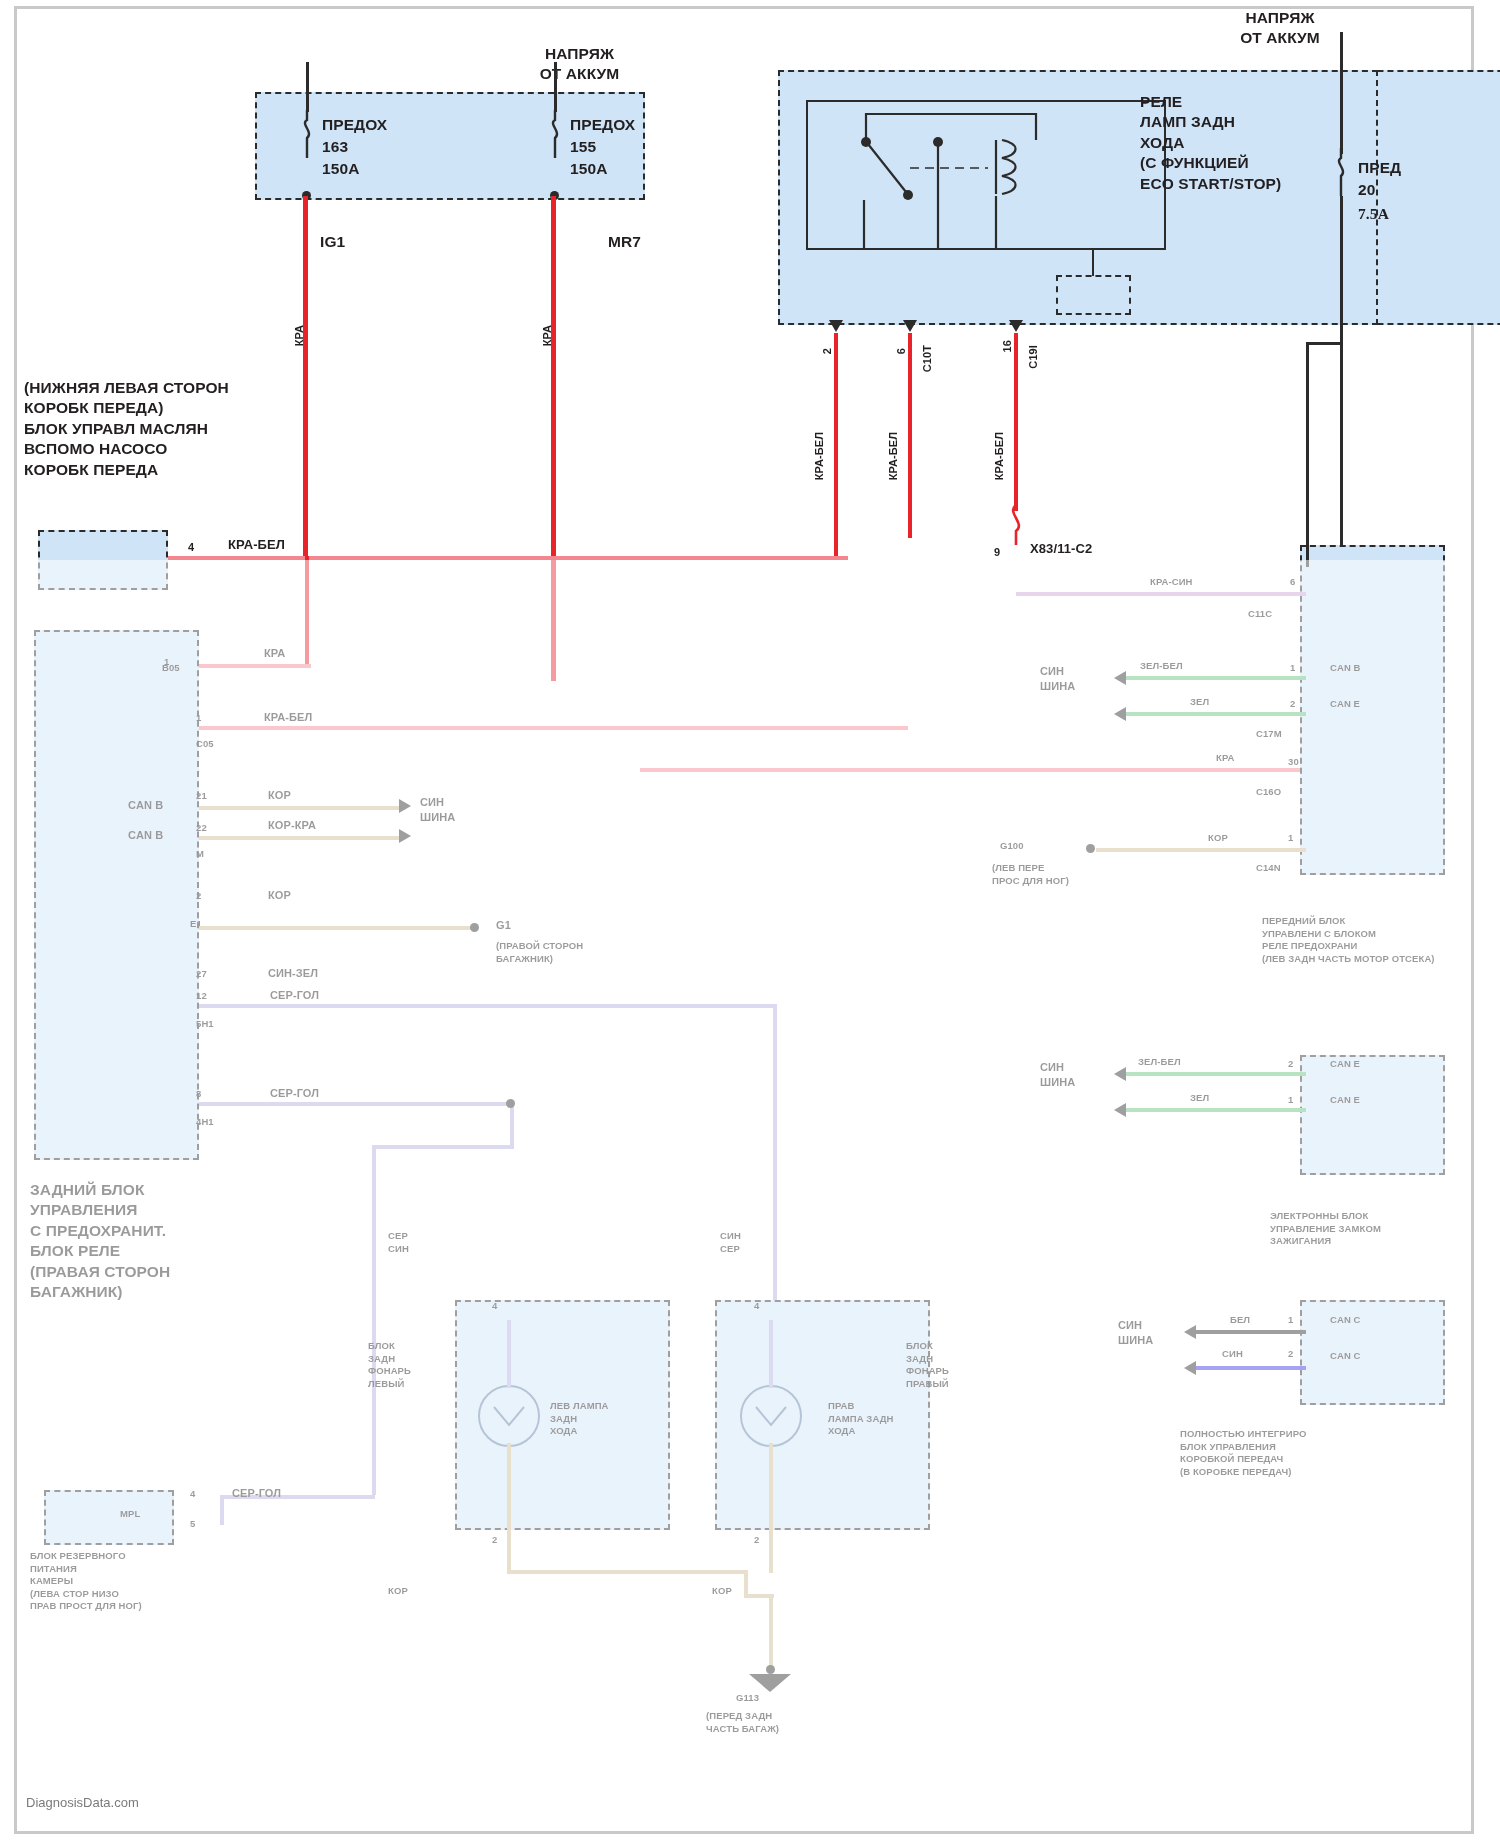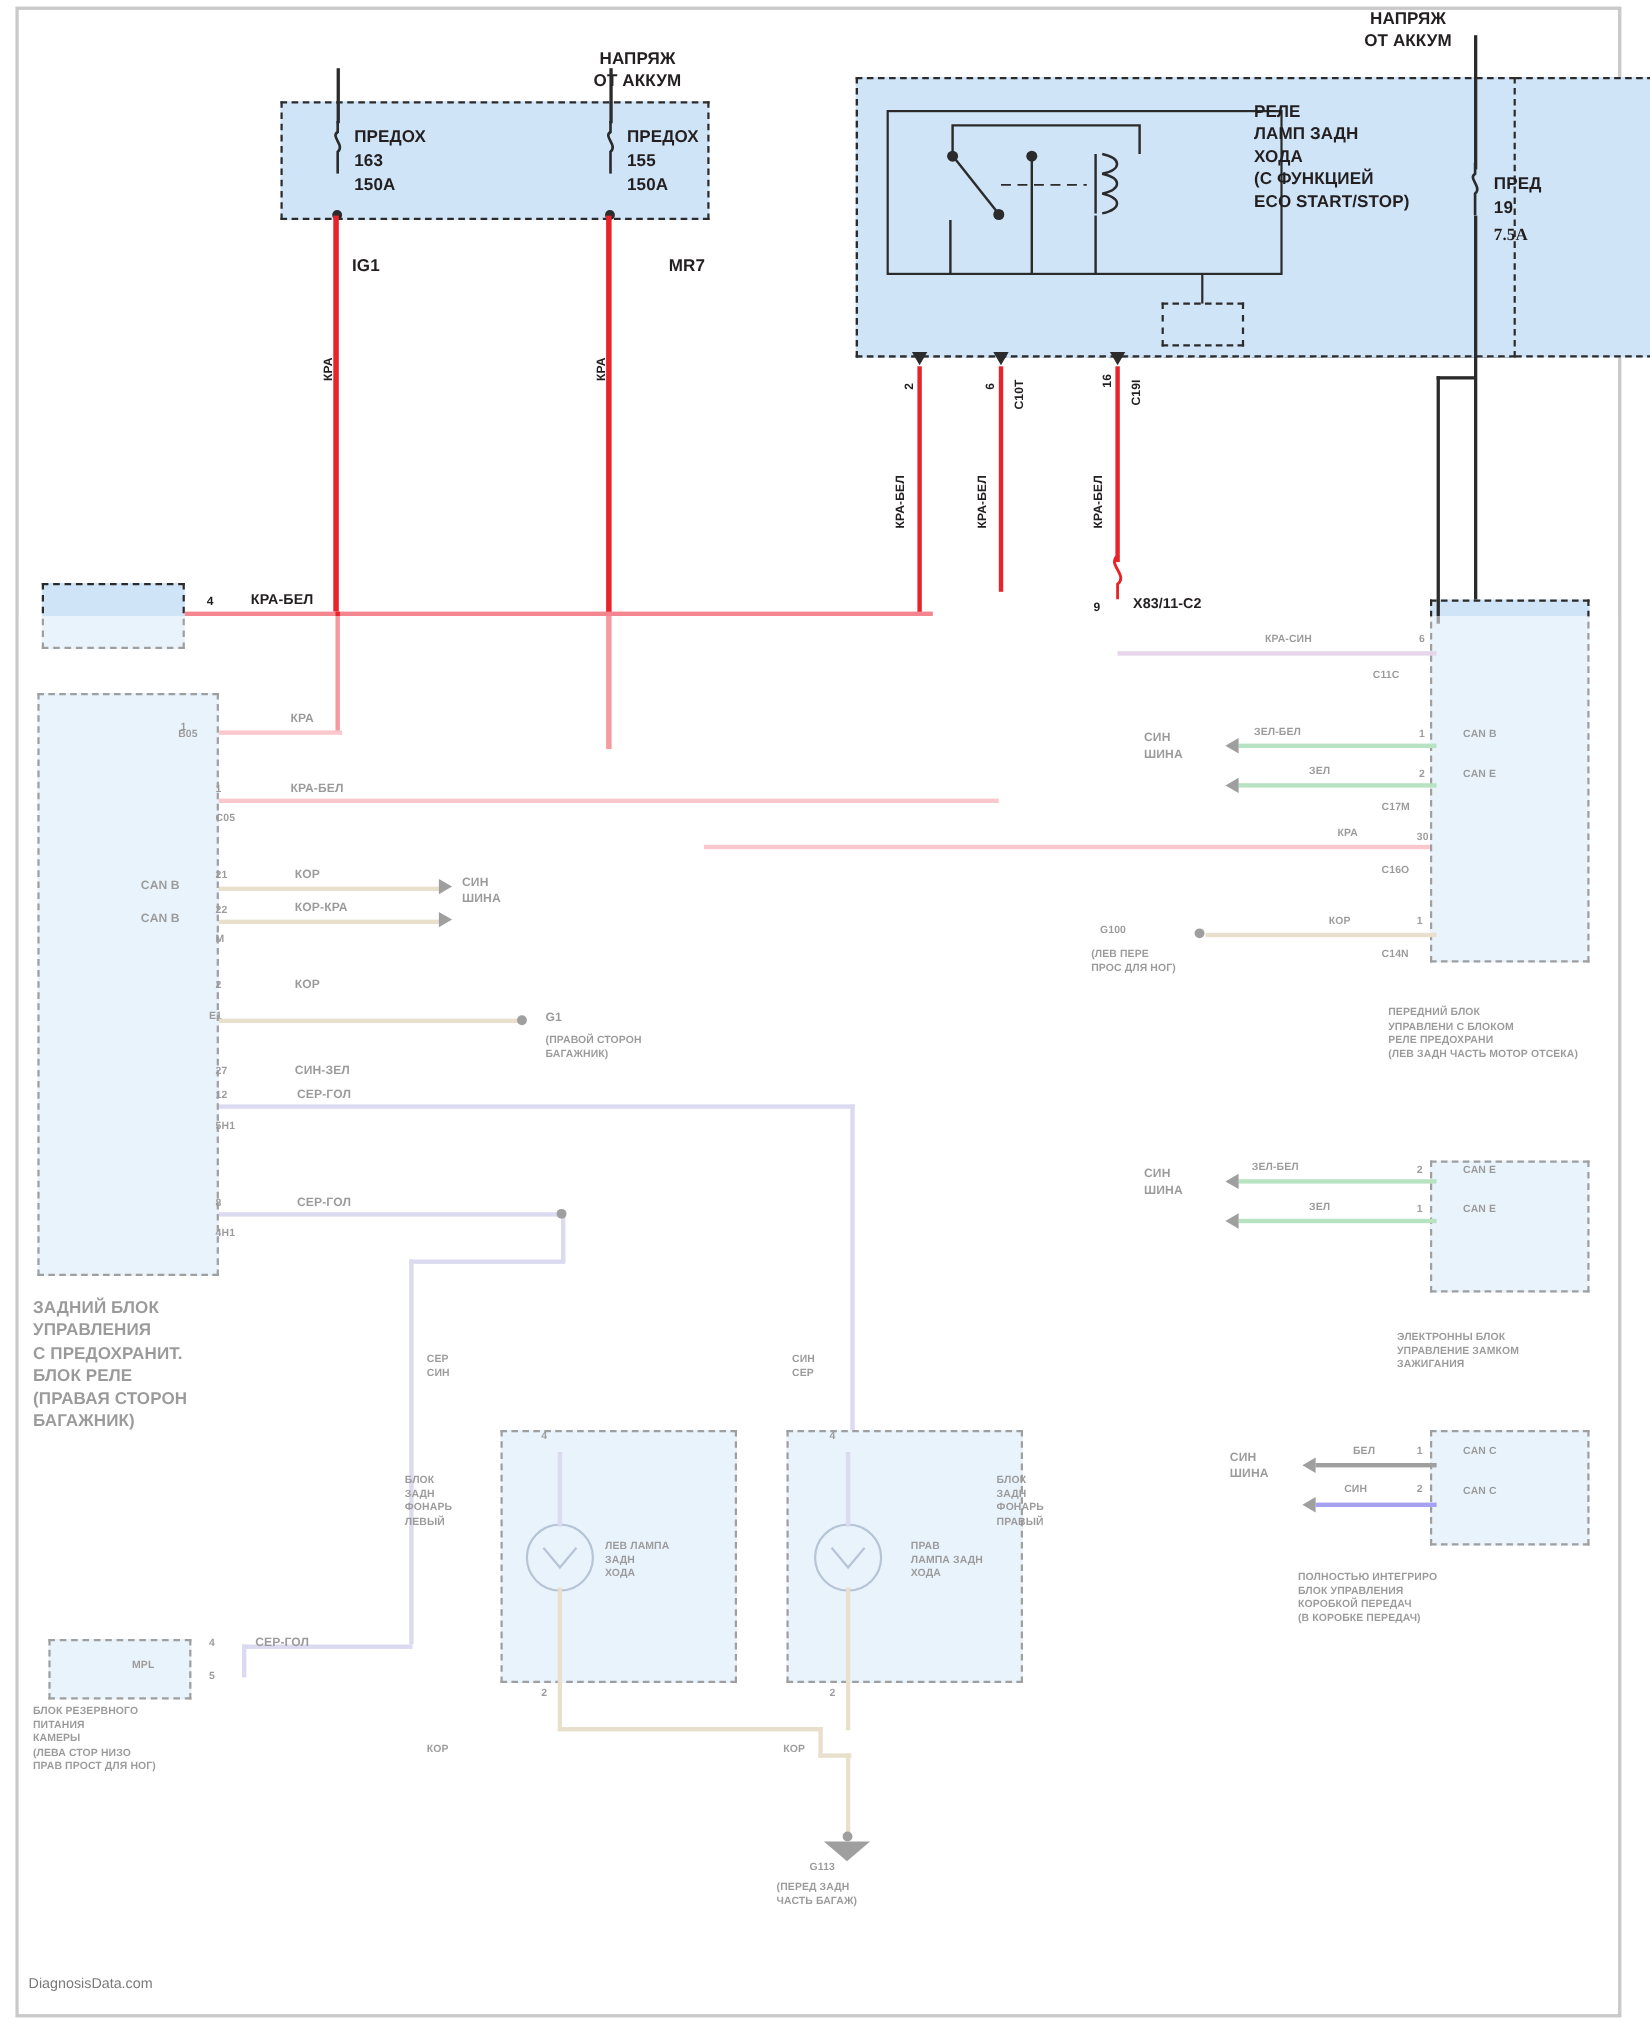--- a/index.html
+++ b/index.html
@@ -198,24 +198,29 @@
     <path d="M10 0 C0 8 20 18 10 26 L10 40" stroke="#e8232a" stroke-width="2.6" fill="none"></path>
   </svg>
   <div class="lbl xs" style="left:994px; top:545px;">9</div>
   <div class="lbl sm" style="left:1030px; top:540px;">X83/11-C2</div>
 
   <div class="wire" style="left:1340px; top:32px; width:2.5px; height:122px;"></div>
   <svg class="fuse" style="left:1332px; top:148px; width:18px; height:48px;" viewBox="0 0 18 48">
     <path d="M9 0 L9 10 C2 14 16 22 9 28 L9 48" stroke="#2b2b2b" stroke-width="2.4" fill="none"></path>
   </svg>
   <div class="lbl" style="left:1358px; top:158px;">ПРЕД</div>
-  <div class="lbl" style="left:1358px; top:180px;">19</div>
+  <div class="lbl" style="left:1358px; top:180px;">20</div>
   <div class="lbl" style="left:1358px; top:204px;font-family:Liberation Serif, serif;">7.5A</div>
   <div class="wire" style="left:1340px; top:196px; width:2.5px; height:370px;"></div>
 
+  <div class="lbl" style="left:24px; top:378px;">(НИЖНЯЯ ЛЕВАЯ СТОРОН
+КОРОБК ПЕРЕДА)
+БЛОК УПРАВЛ МАСЛЯН
+ВСПОМО НАСОСО
+КОРОБК ПЕРЕДА</div>
 
   <div class="box" style="left:38px; top:530px; width:130px; height:60px;"></div>
   <div class="lbl xs" style="left:188px; top:540px;">4</div>
   <div class="lbl sm" style="left:228px; top:536px;">КРА-БЕЛ</div>
 
   <div class="wire pink" style="left:168px; top:556px; width:680px; height:4px;"></div>
   <div class="wire red" style="left:305px; top:556px; width:4px; height:110px;"></div>
   <div class="wire pink" style="left:168px; top:726px; width:740px; height:4px;"></div>
   <div class="wire pink" style="left:640px; top:768px; width:680px; height:4px;"></div>
 

